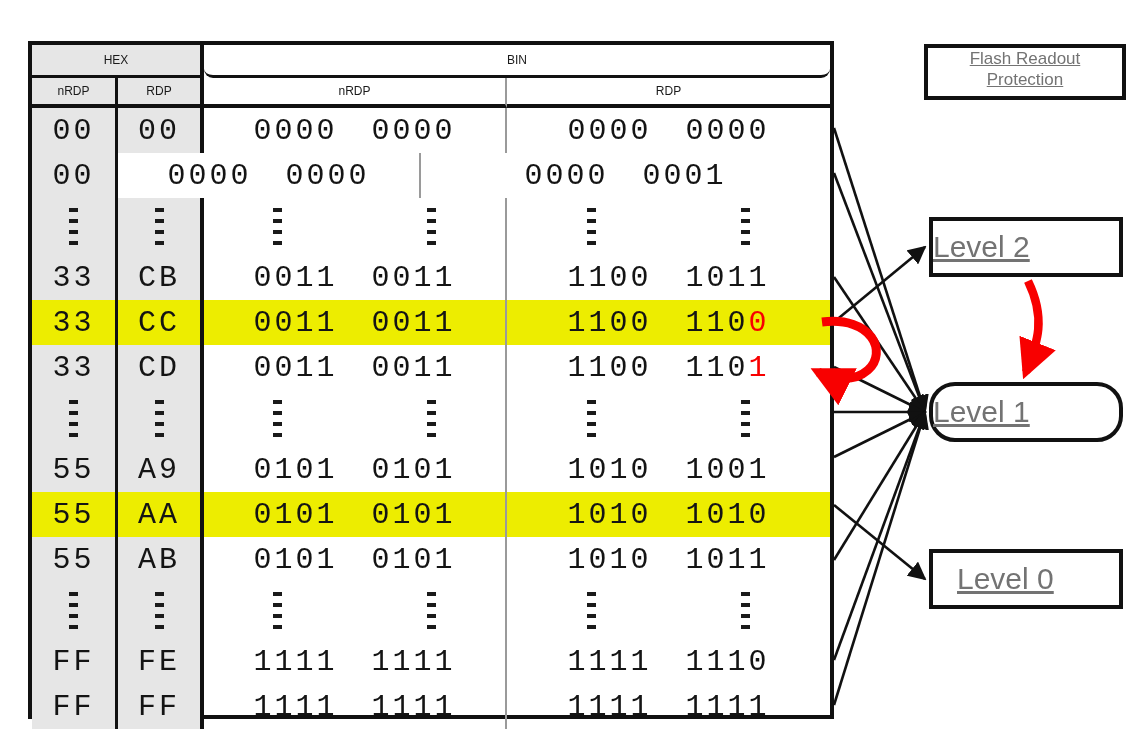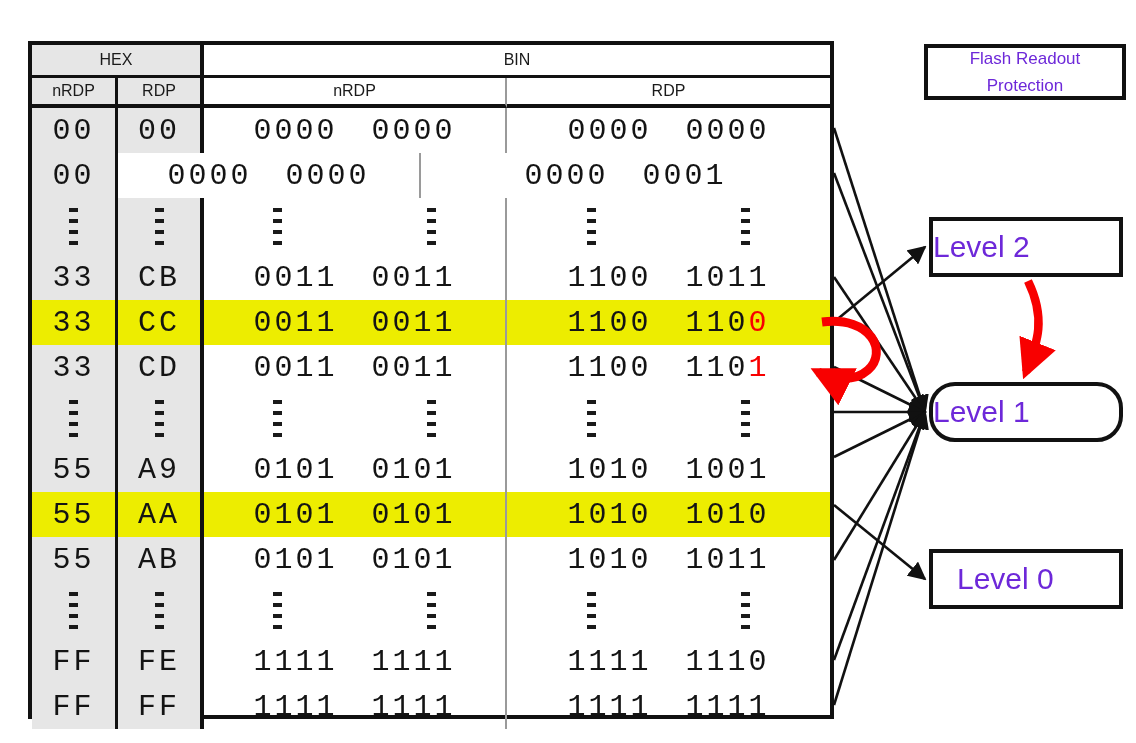--- a/index.html
+++ b/index.html
@@ -46,36 +46,37 @@
     left: 0; top: 33px;
     width: 100%;
     height: 30px;
     display: flex;
   }
 
   .hdr-cell {
     display: flex;
     align-items: center;
     justify-content: center;
-    font-size: 16px;
+    font-size: 12px;
     color: #1a1a1a;
     box-sizing: border-box;
     font-family: "Liberation Sans", sans-serif;
   }
 
   .hdr-hex {
     width: 172px;
     background: #e6e6e6;
     border-right: 4px solid #111111;
     border-bottom: 3px solid #111111;
   }
   .hdr-bin {
     flex: 1;
     background: #ffffff;
     border-bottom: 3px solid #111111;
+    border-radius: 9px;
   }
   .hdr-nrdp-hex {
     width: 86px;
     background: #e6e6e6;
     border-right: 3px solid #111111;
     border-bottom: 4px solid #111111;
   }
   .hdr-rdp-hex {
     width: 86px;
     background: #e6e6e6;
@@ -172,23 +173,24 @@
   }
 
   
   .rbox {
     position: absolute;
     border: 4px solid #111111;
     background: #ffffff;
     box-sizing: border-box;
     display: flex;
     align-items: center;
-    justify-content: space-between;
-    color: #6d28d9;
+    justify-content: flex-start;
+    color: #737373;
     font-family: "Liberation Sans", sans-serif;
+    text-decoration: underline;
   }
   #box-frp {
     left: 924px; top: 44px;
     width: 202px; height: 56px;
     font-size: 17px;
     line-height: 1.25;
     text-align: center;
     flex-direction: column;
   }
   #box-lvl2 {

